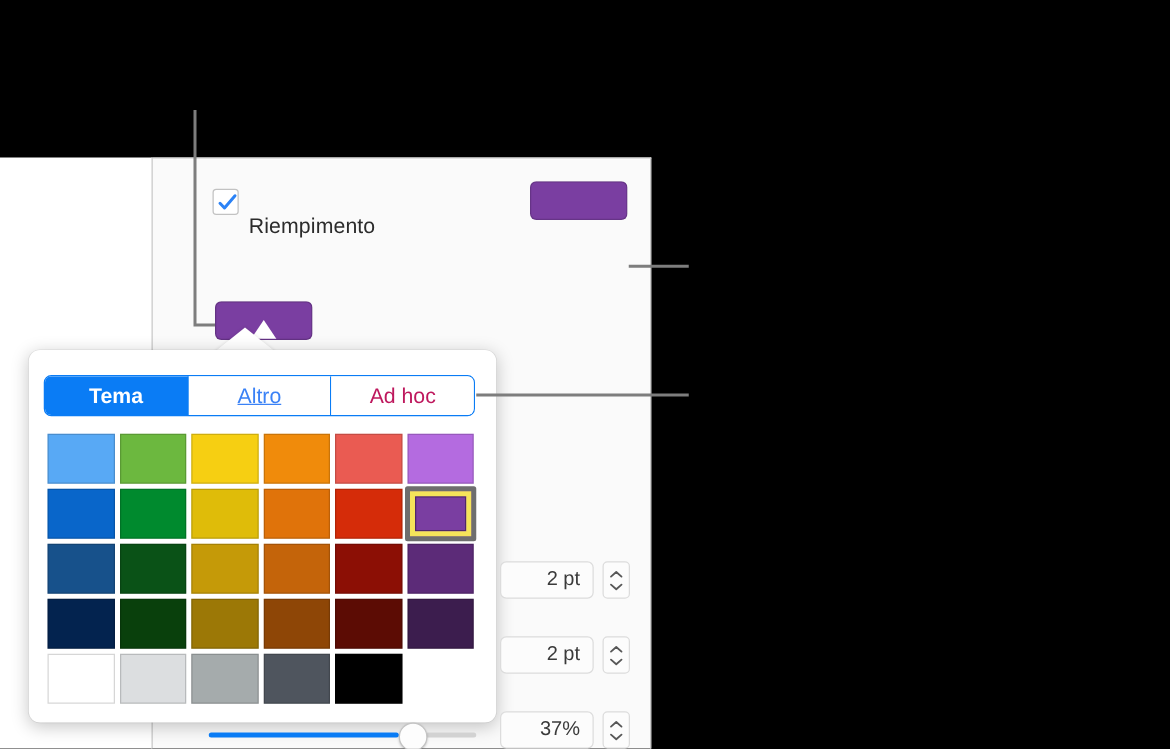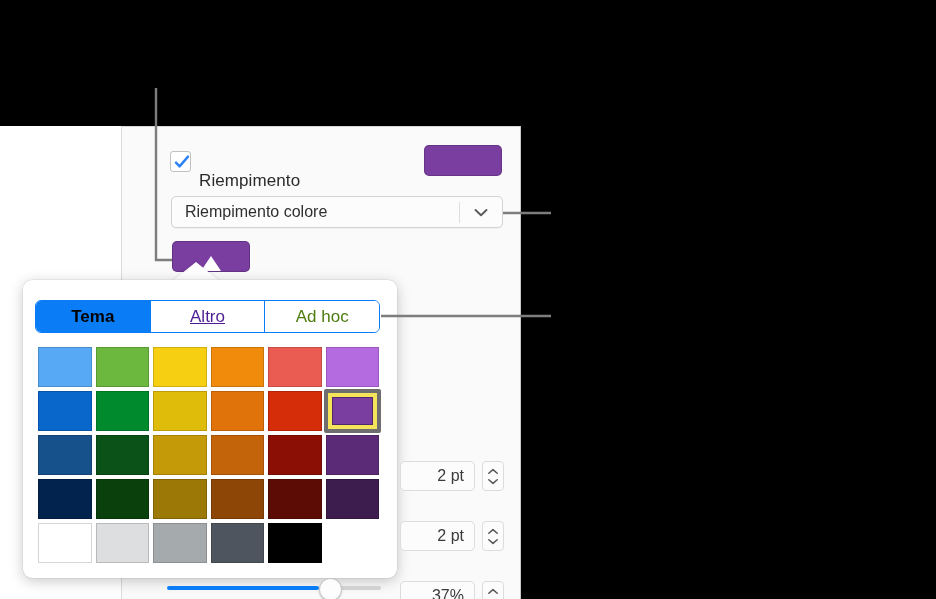--- a/index.html
+++ b/index.html
@@ -65,21 +65,21 @@
   #theme-color-grid{position:absolute;left:36px;top:345px;width:345px;
       display:grid;grid-template-columns:repeat(6,57.5px);grid-auto-rows:44px;}
   .swatch-cell{position:relative;width:57.5px;height:44px;box-sizing:border-box;}
   .swatch{position:absolute;left:2px;top:2px;right:2px;bottom:2px;
       border:1px solid rgba(0,0,0,.16);box-sizing:border-box;}
   .swatch-cell.selected{background:#6e6e6e;border-radius:2px;}
   .swatch-cell.selected .swatch{left:4px;top:4px;right:4px;bottom:4px;
       border:4px solid #f5e45a;box-shadow:inset 0 0 0 1px rgba(0,0,0,.35);}
 
   
-  .stepper-row{position:absolute;left:400px;display:flex;align-items:flex-start;gap:7px;margin-top:12px;}
+  .stepper-row{position:absolute;left:400px;display:flex;align-items:flex-start;gap:7px;}
   .stepper-field{width:75px;height:30px;background:#fcfcfc;border:1px solid #dcdcdc;
       border-radius:5px;box-sizing:border-box;display:flex;align-items:center;
       justify-content:flex-end;padding-right:10px;font-size:16px;color:#3a3a3a;}
   .stepper-arrows{width:22px;height:30px;background:#fcfcfc;border:1px solid #dcdcdc;
       border-radius:4px;box-sizing:border-box;display:flex;flex-direction:column;
       align-items:center;justify-content:center;gap:3px;}
   .stepper-arrows svg{display:block;}
 
   
   #opacity-slider{position:absolute;left:167px;top:578px;width:214px;height:21px;}
@@ -104,41 +104,34 @@
   <div id="inspector-right-edge"></div>
 
   <div id="fill-checkbox">
     <svg width="18" height="18" viewBox="0 0 18 18">
       <path d="M3 9.6 L6.6 13.4 L15 3.6" fill="none" stroke="#2b82f6" stroke-width="2.4" stroke-linecap="round" stroke-linejoin="round"></path>
     </svg>
   </div>
   <div id="fill-label">Riempimento</div>
   <div id="fill-color-well" style="background: rgb(122, 62, 161);"></div>
 
-  <div id="fill-type-dropdown">
-    <div id="fill-type-value">Riempimento colore</div>
-    <div id="dropdown-divider"></div>
-    <svg id="dropdown-chevron" viewBox="0 0 18 12">
-      <path d="M3.5 4 L9 9.3 L14.5 4" fill="none" stroke="#5b5b5b" stroke-width="1.9" stroke-linecap="round" stroke-linejoin="round"></path>
-    </svg>
-  </div>
 
   <div id="fill-swatch-button" style="background: rgb(122, 62, 161);">
     <svg id="swatch-notch" viewBox="0 0 78 22" preserveAspectRatio="none">
       <path d="M28 22 L39 6 L50 22 Z" fill="#ffffff"></path>
     </svg>
   </div>
 
   <div id="popover-arrow"></div>
   <div id="color-popover"></div>
 
   <div id="mode-segmented" style="border-color: rgb(10, 124, 245);">
-    <div class="seg active" style="color: #000000; background: rgb(10, 124, 245); border-right-color: rgb(10, 124, 245);">Tema</div>
-    <div class="seg" style="color: #4c1d95; background: rgb(255, 255, 255); border-right-color: rgb(10, 124, 245); text-decoration: underline;">Altro</div>
-    <div class="seg" style="color: #4d7c0f; background: rgb(255, 255, 255); border-right-color: rgb(10, 124, 245);">Ad hoc</div>
+    <div class="seg active" style="color: #ffffff; background: rgb(10, 124, 245); border-right-color: rgb(10, 124, 245);">Tema</div>
+    <div class="seg" style="color: #3b82f6; background: rgb(255, 255, 255); border-right-color: rgb(10, 124, 245); text-decoration: underline;">Altro</div>
+    <div class="seg" style="color: #be185d; background: rgb(255, 255, 255); border-right-color: rgb(10, 124, 245);">Ad hoc</div>
   </div>
 
   <div id="theme-color-grid">
       <div class="swatch-cell">
         <div class="swatch" style="background: rgb(88, 169, 245);"></div>
       </div>
       <div class="swatch-cell">
         <div class="swatch" style="background: rgb(108, 184, 63);"></div>
       </div>
       <div class="swatch-cell">

